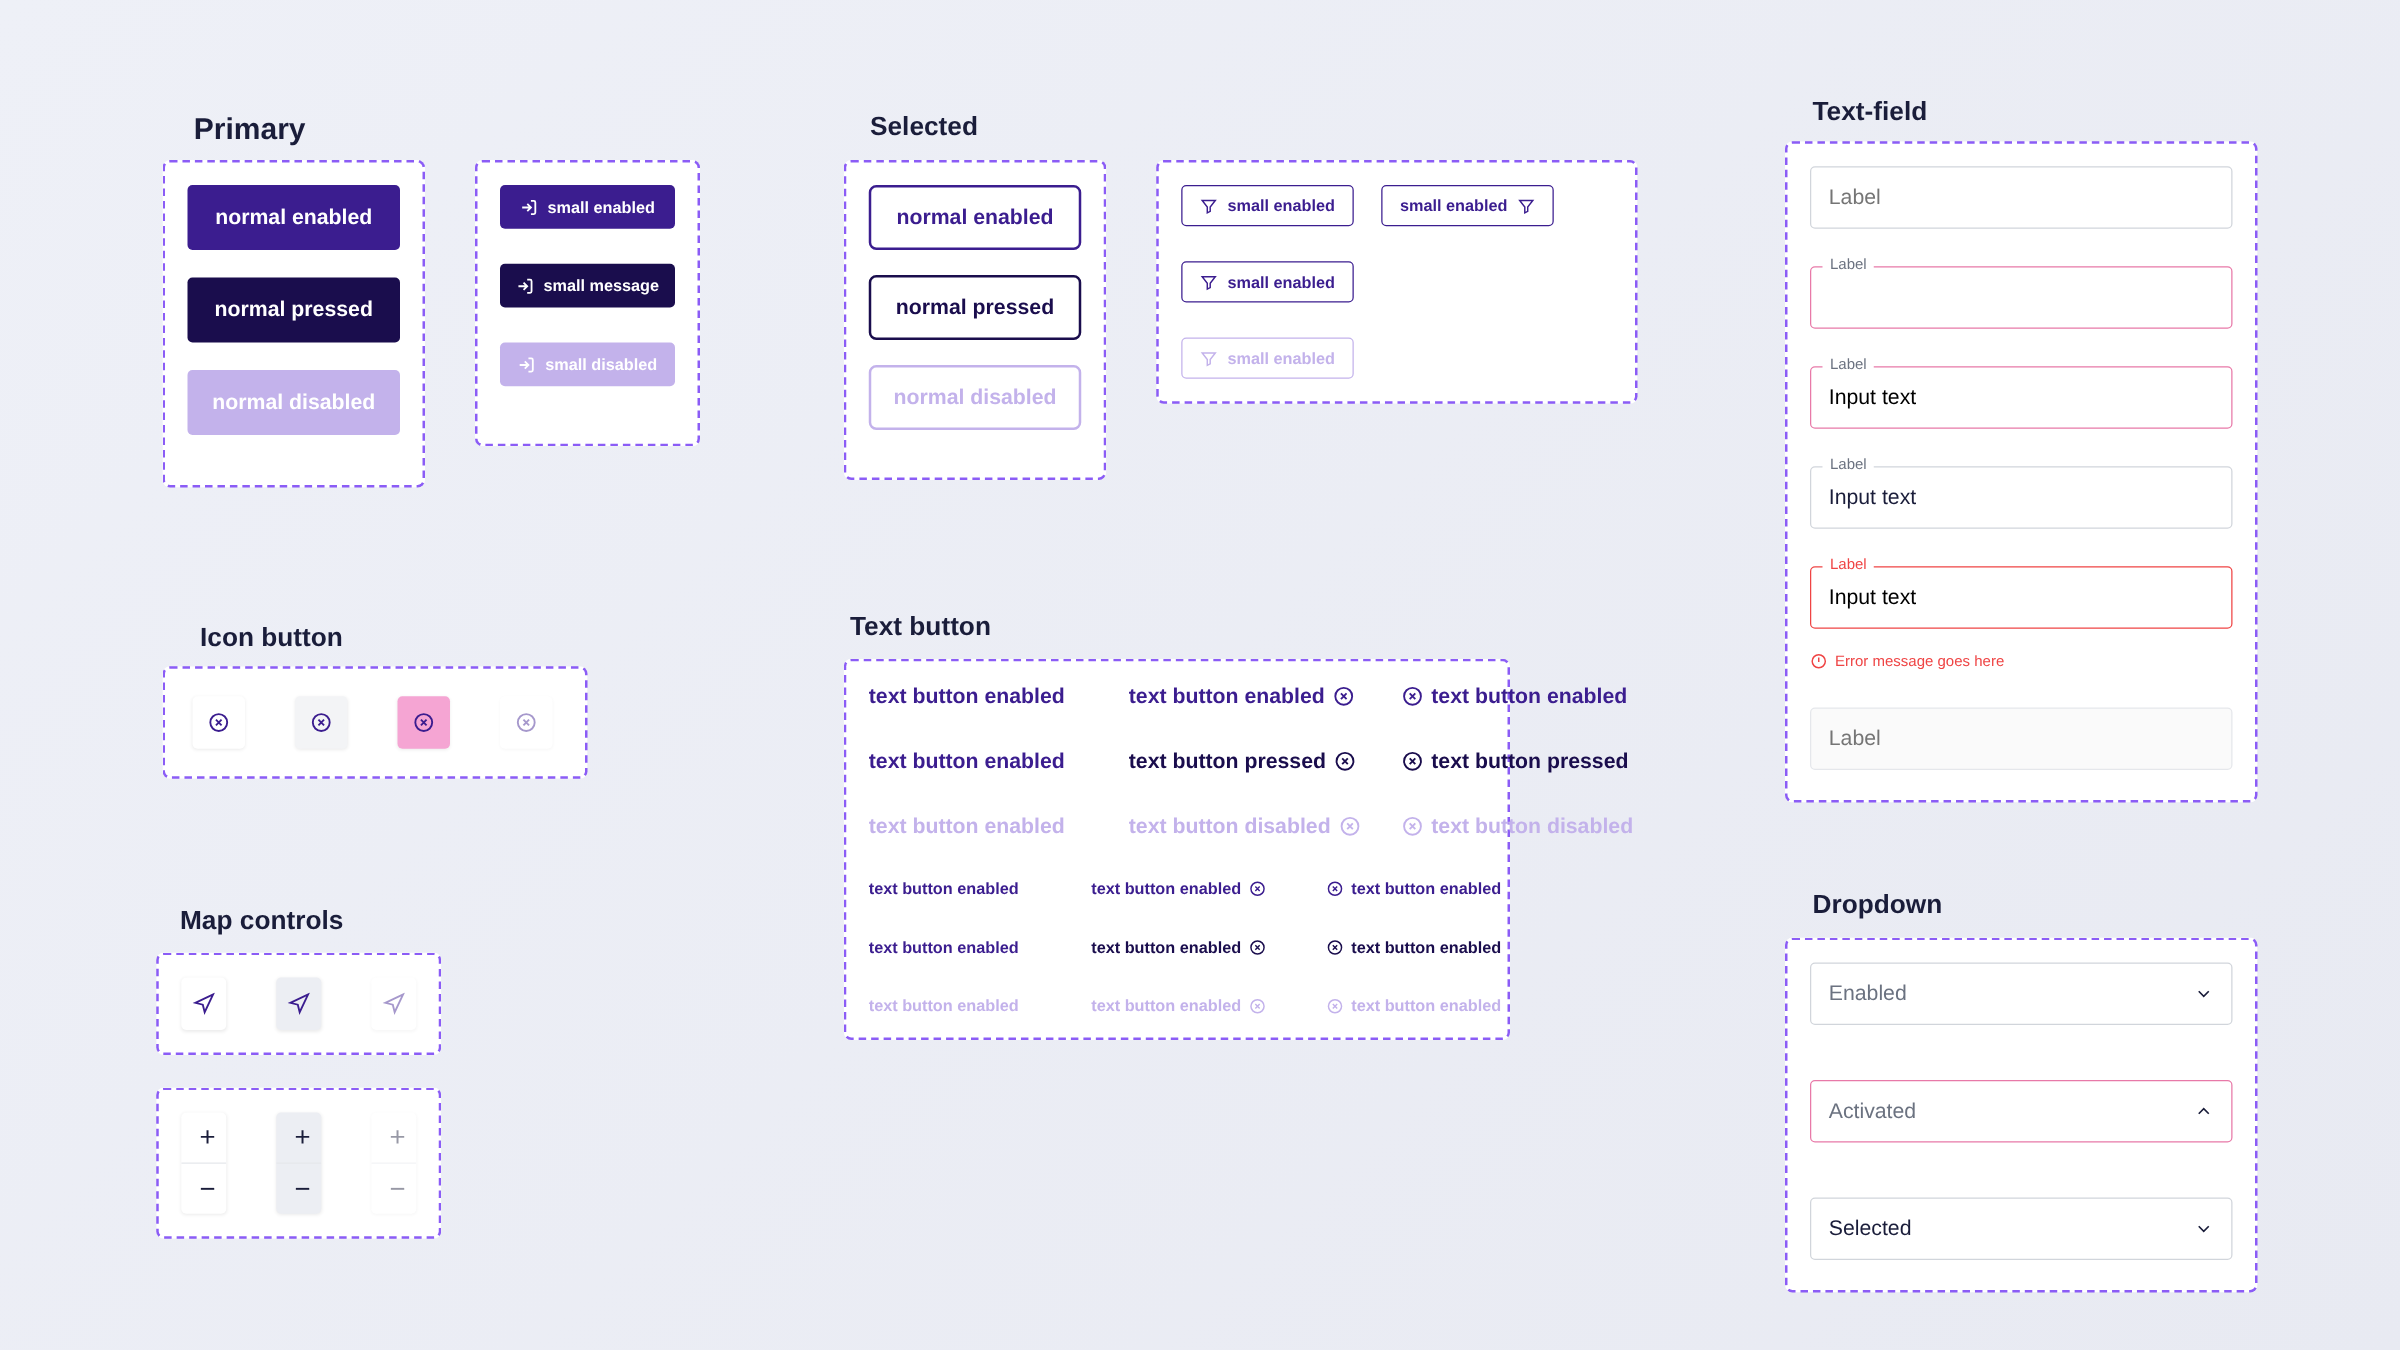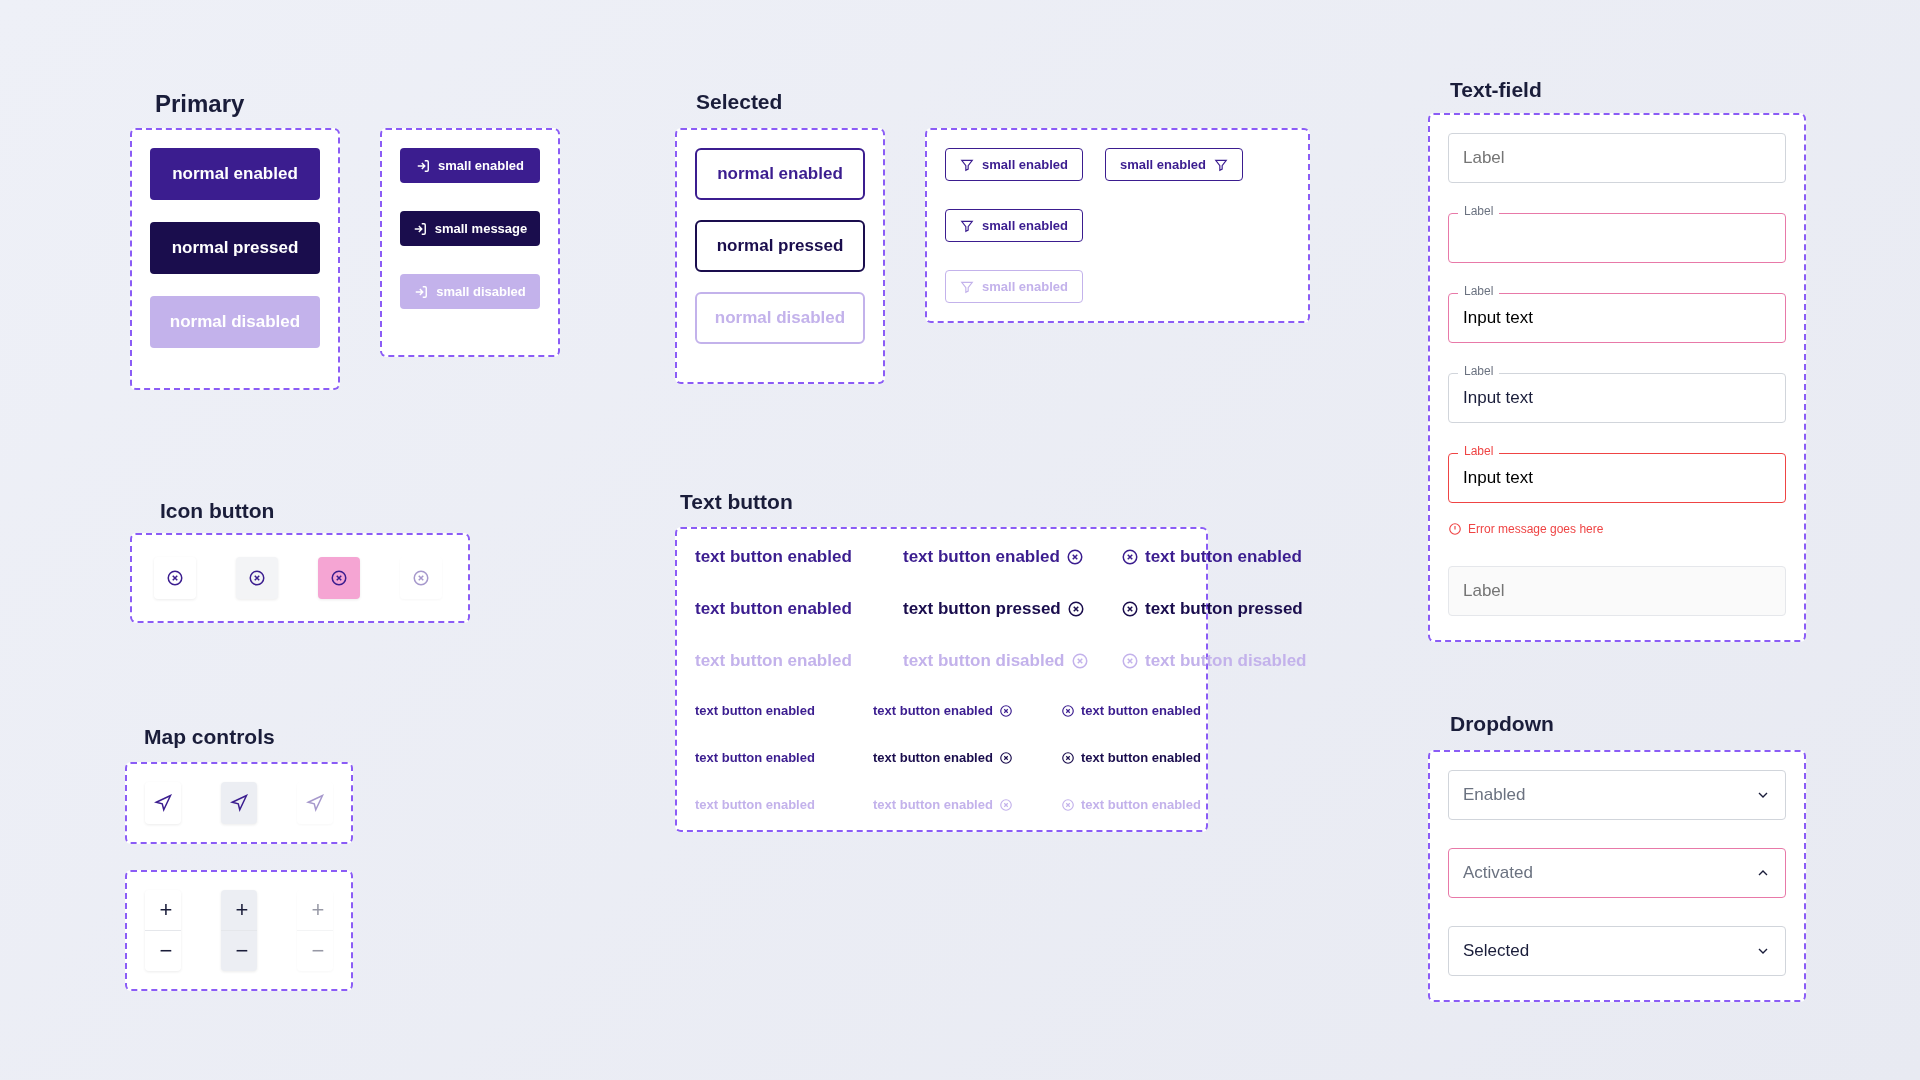--- a/index.html
+++ b/index.html
@@ -86,21 +86,21 @@
 .tf input { width: 100%; padding: 14px 14px; border-radius: 4px; font-size: 17px; outline: none; }
 .tf input.default { border: 1px solid #d1d5db; }
 .tf input.focused { border: 1.5px solid #e879a8; }
 .tf input.filled { border: 1px solid #d1d5db; color: #1a1d3a; }
 .tf input.error { border: 1.5px solid #ef4444; }
 .tf input.disabled { border: 1px solid #e5e7eb; background: #fafafa; }
 .tf .float-label { position: absolute; left: 10px; top: -9px; background: #fff; padding: 0 6px; font-size: 12px; color: #6b7280; }
 .tf .err-row { display: flex; align-items: center; gap: 6px; margin-top: 19px; font-size: 12px; color: #ef4444; }
 
 
-.dd { position: relative; margin-bottom: 28px; }
+.dd { position: relative; margin-bottom: 44px; }
 .dd-box { width: 100%; padding: 14px 14px; border-radius: 4px; font-size: 17px; display: flex; justify-content: space-between; align-items: center; background: #fff; cursor: pointer; }
 .dd-box.default { border: 1px solid #d1d5db; color: #6b7280; }
 .dd-box.activated { border: 1.5px solid #e879a8; color: #6b7280; }
 .dd-box.selected { border: 1px solid #d1d5db; color: #1a1d3a; }
 
 
 .ico-circle-x { width: 18px; height: 18px; }
 .ico-circle-x.sm { width: 14px; height: 14px; }
 .ico-filter { width: 14px; height: 14px; }
 .ico-login { width: 14px; height: 14px; }

